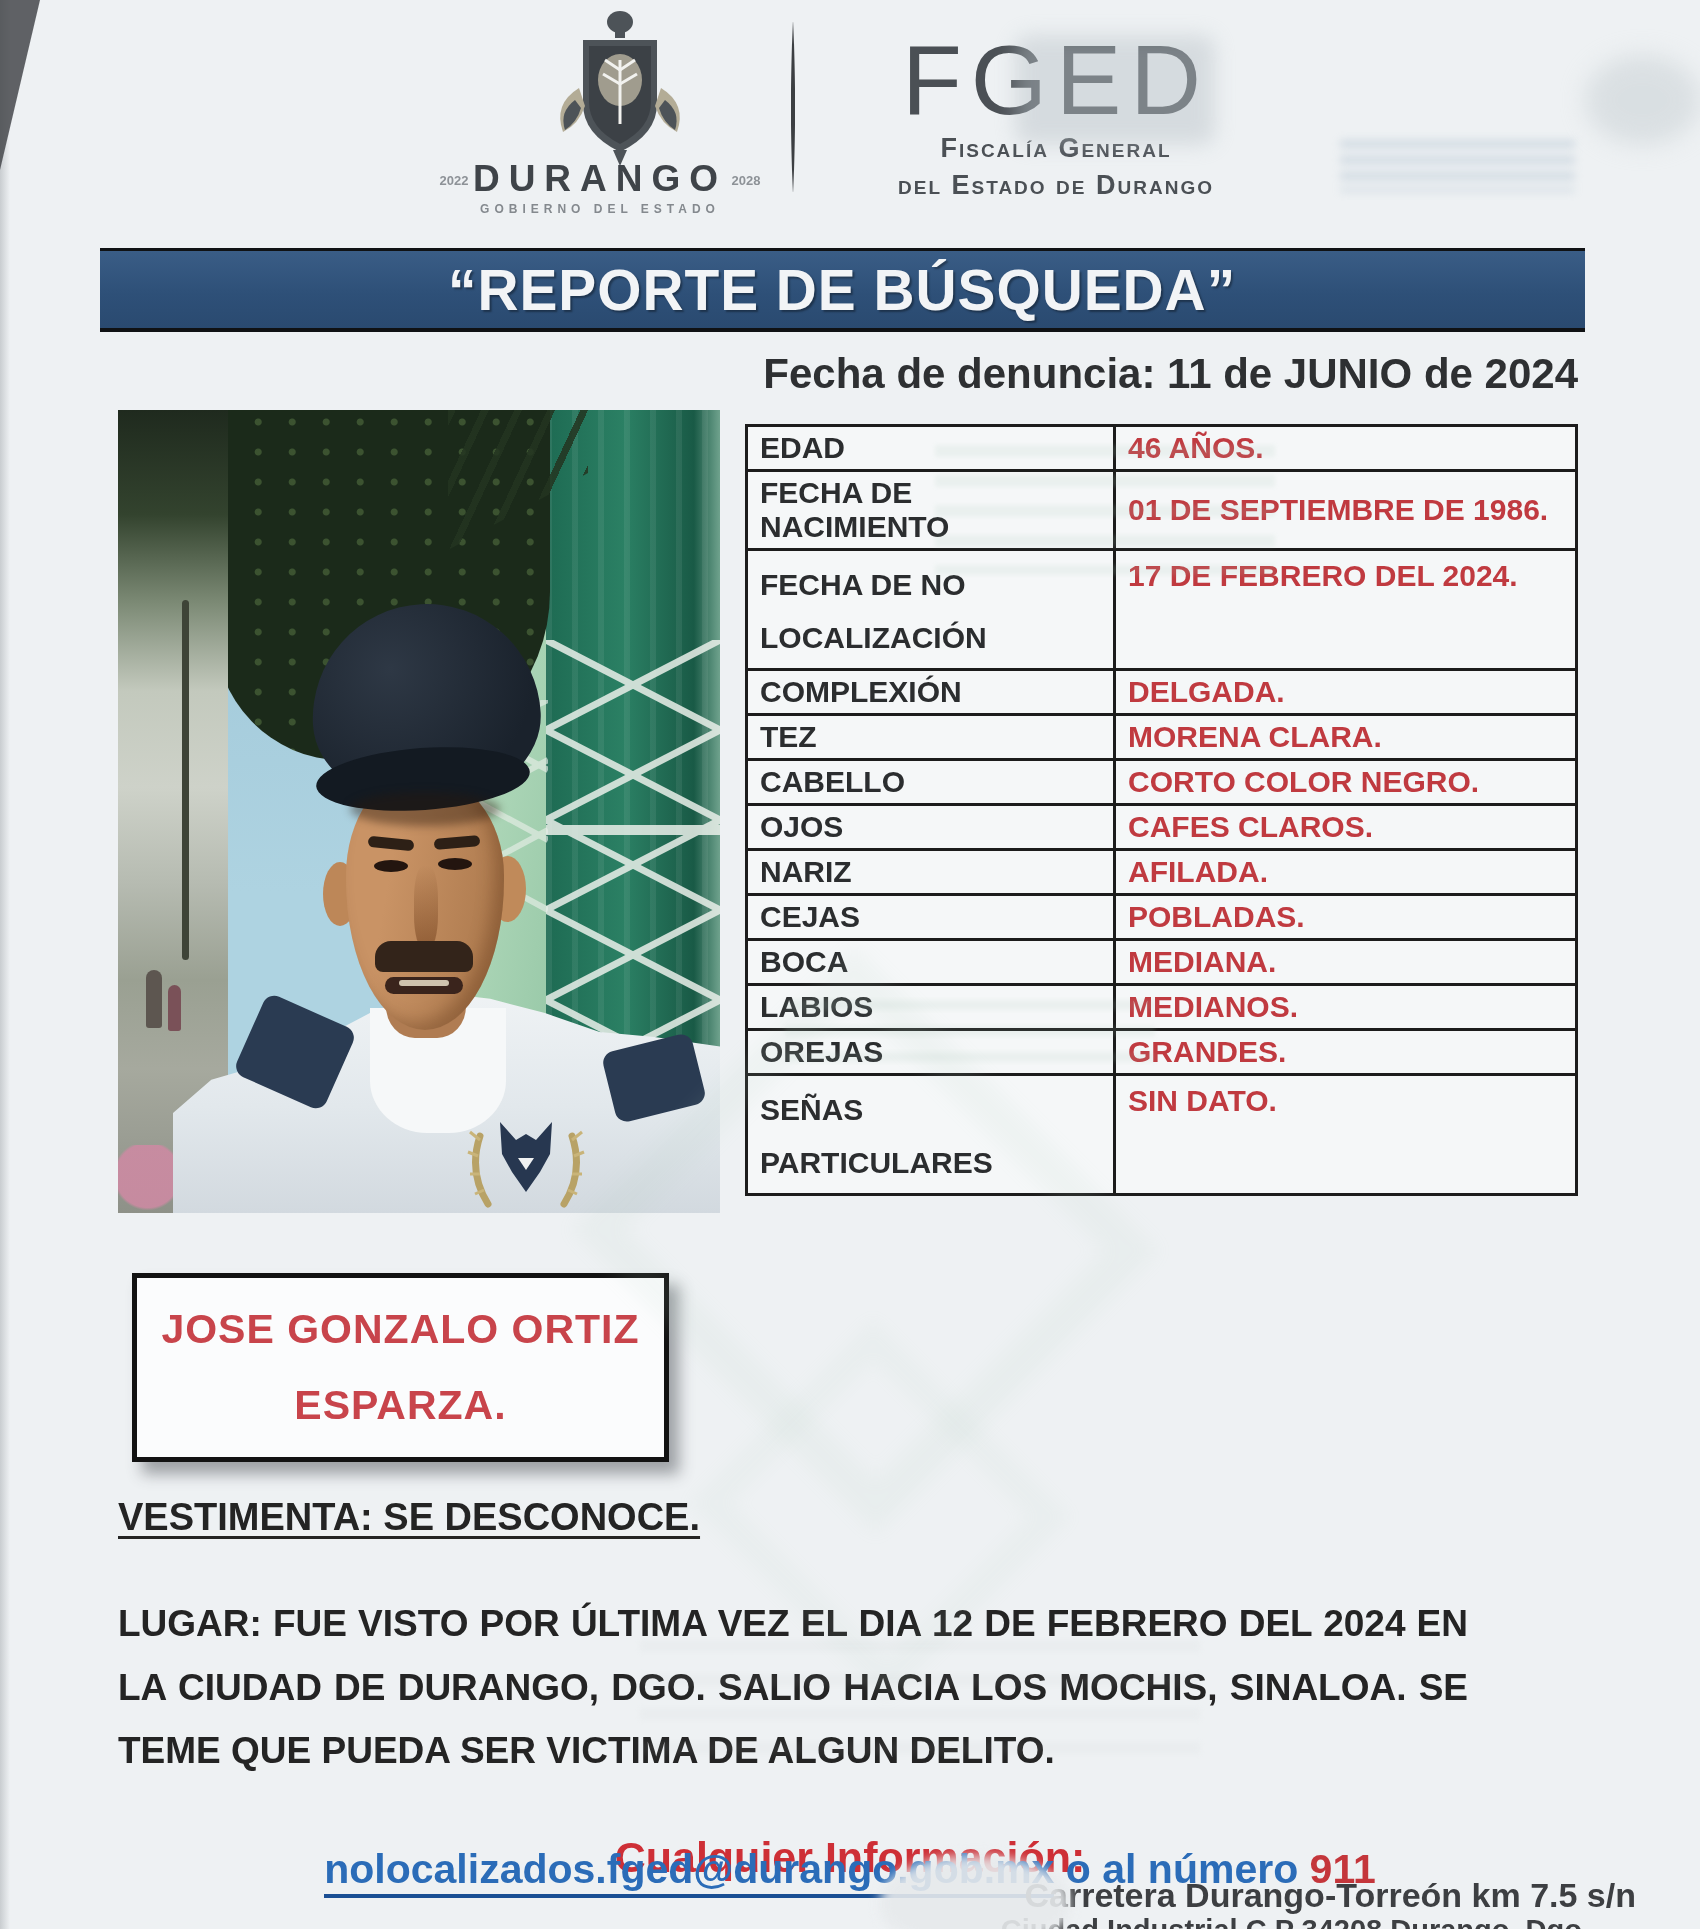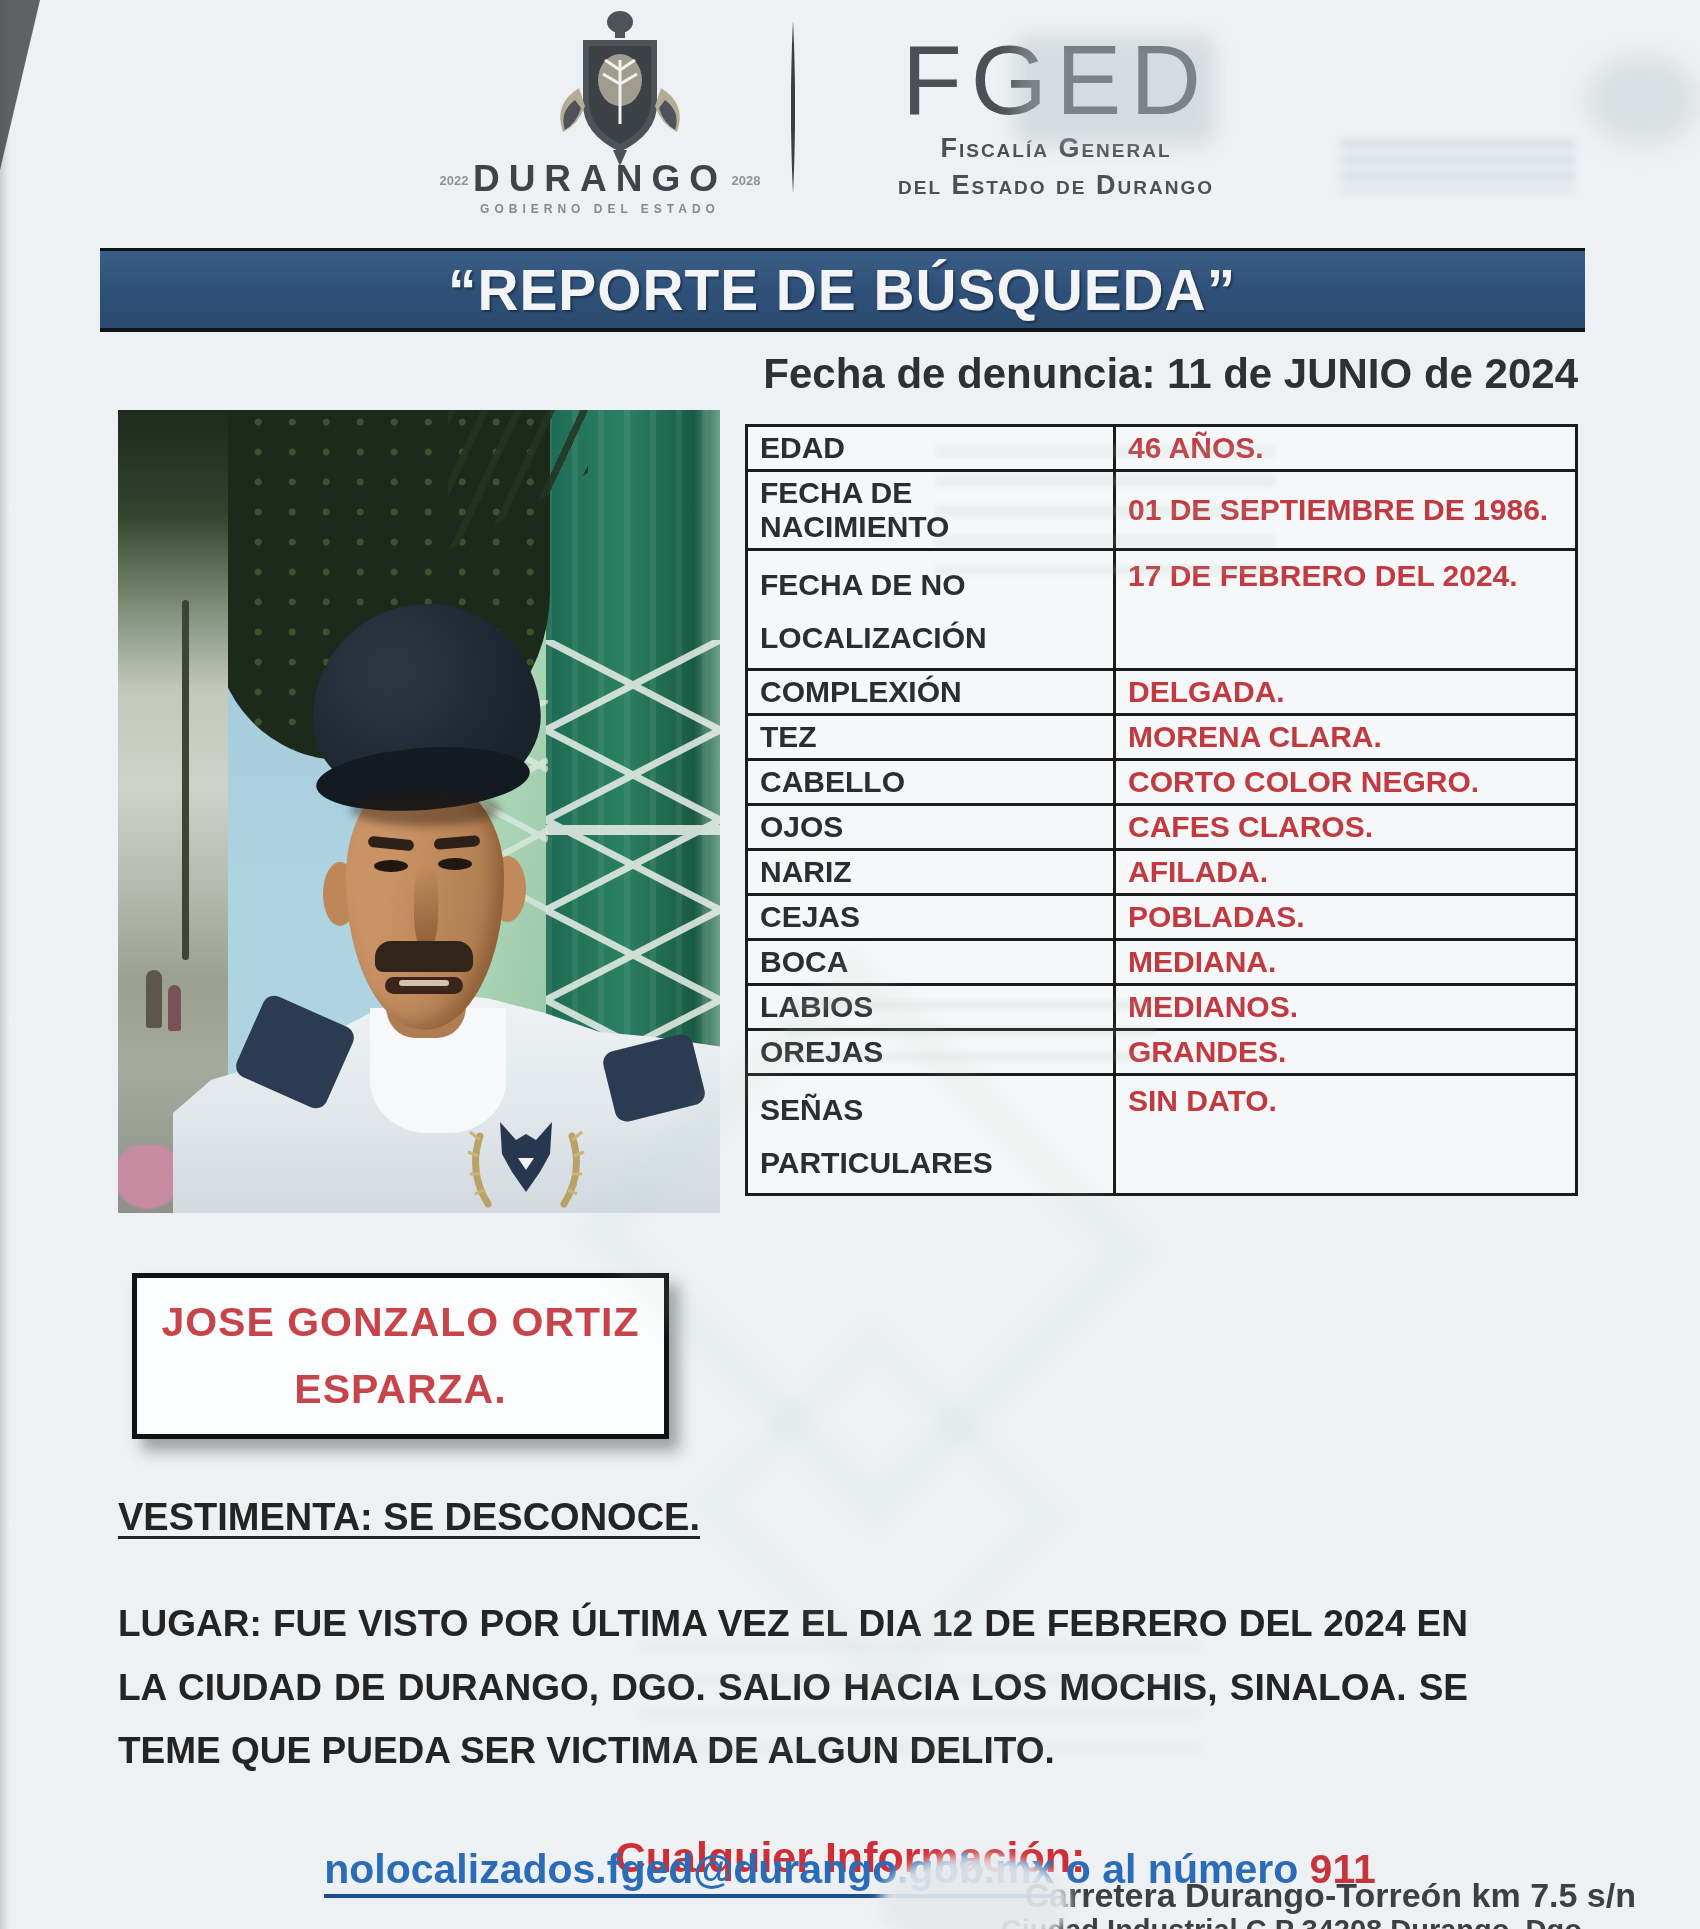--- a/index.html
+++ b/index.html
@@ -72,21 +72,21 @@
   .b1{left:250px;top:428px;transform:rotate(6deg);}
   .b2{left:316px;top:427px;transform:rotate(-5deg);}
   .p-eye{width:34px;height:12px;background:#23150f;border-radius:50%;}
   .e1{left:256px;top:450px;}
   .e2{left:320px;top:448px;}
   .p-nose{left:296px;top:455px;width:24px;height:84px;background:linear-gradient(180deg,transparent,rgba(110,60,25,.55));border-radius:40%;}
   .p-mst{left:257px;top:531px;width:98px;height:31px;background:#33241a;border-radius:16px 16px 8px 8px;}
   .p-mouth{left:267px;top:567px;width:78px;height:17px;background:#3a241c;border-radius:9px;}
   .p-teeth{left:281px;top:570px;width:50px;height:6px;background:#cfc3ae;border-radius:3px;}
   
-  .name-box{left:132px;top:1273px;width:537px;height:166px;border:5px solid #121212;background:#fbfcfd;box-shadow:10px 12px 14px rgba(60,65,70,.45);display:flex;flex-direction:column;justify-content:space-evenly;align-items:center;z-index:5;}
+  .name-box{left:132px;top:1273px;width:537px;height:189px;border:5px solid #121212;background:#fbfcfd;box-shadow:10px 12px 14px rgba(60,65,70,.45);display:flex;flex-direction:column;justify-content:space-evenly;align-items:center;z-index:5;}
   .name-box div{color:#c8444b;font-size:41px;font-weight:bold;letter-spacing:1px;}
   .vestimenta{left:118px;top:1496px;font-size:38px;font-weight:bold;color:#242424;text-decoration:underline;text-decoration-thickness:3px;text-underline-offset:6px;}
   .lugar{left:118px;top:1592px;width:1350px;font-size:37px;font-weight:bold;color:#242424;text-align:justify;line-height:1.72;margin:0;}
   .lugar .lbl-u{text-decoration-thickness:3px;text-underline-offset:6px;}
   .contact-h{left:0;top:1793px;width:1700px;text-align:center;font-size:43px;font-weight:bold;color:#ce2f36;margin-top:40px;}
   .contact-l{left:0;top:1846px;width:1700px;text-align:center;font-size:41px;font-weight:bold;color:#2b6cb8;}
   .contact-l .email{color:#2b6cb8;border-bottom:4px solid #1a4f94;padding-bottom:2px;cursor:pointer;}
   .contact-l .phone{color:#c4363b;}
   .addr1{right:64px;top:1876px;font-size:34px;font-weight:bold;color:#3d3f42;}
   .addr2{right:110px;top:1914px;font-size:29px;font-weight:bold;color:#3d3f42;}

